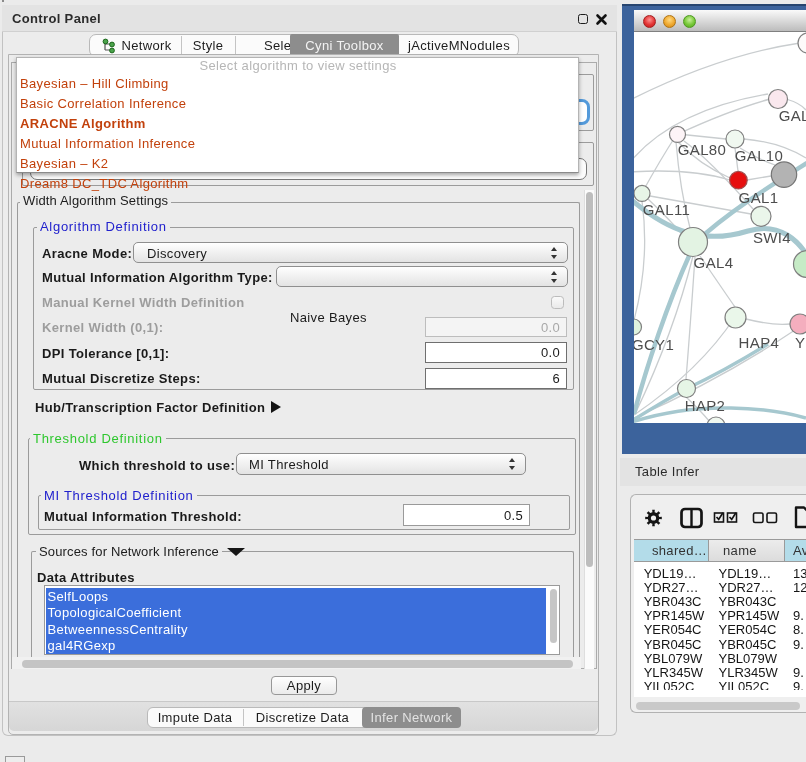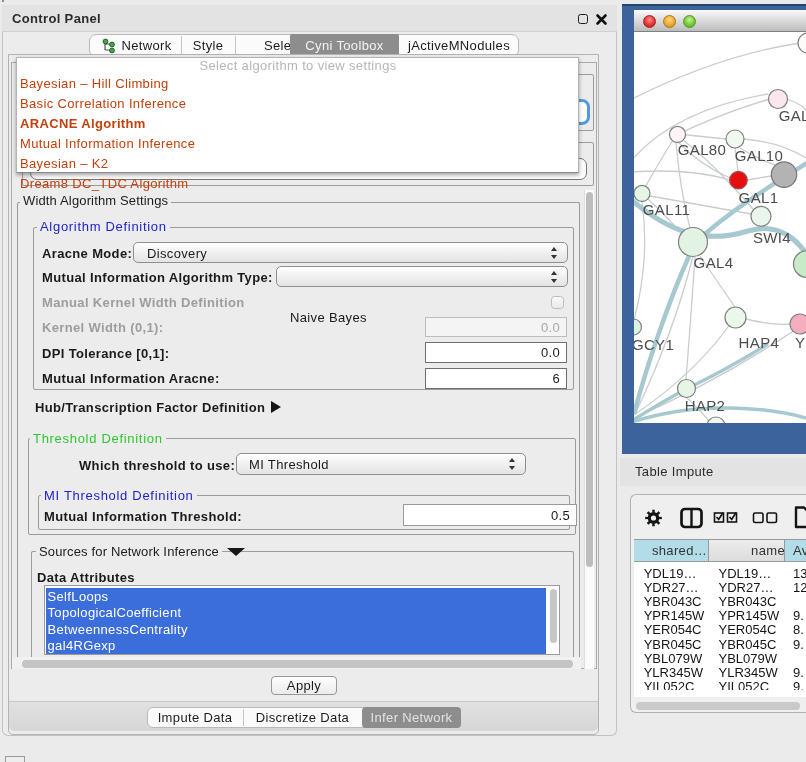--- a/index.html
+++ b/index.html
@@ -77,39 +77,39 @@
 
 <div class="lbl dis" style="left:42px;top:295px;">Manual Kernel Width Definition</div>
 <div style="left:551px;top:296px;width:13px;height:13px;border:1px solid #bcbcbc;border-radius:3.5px;background:linear-gradient(#fafafa,#e9e9e9);"></div>
 
 <div class="lbl dis" style="left:42px;top:320px;">Kernel Width (0,1):</div>
 <div class="fld" style="left:425px;top:317px;width:142px;height:20px;border-color:#bdbdbd;color:#a8a8a8;background:#f4f4f4;">0.0</div>
 
 <div class="lbl" style="left:42px;top:346px;">DPI Tolerance [0,1]:</div>
 <div class="fld" style="left:425px;top:342px;width:142px;height:21px;">0.0</div>
 
-<div class="lbl" style="left:42px;top:371px;">Mutual Information Aracne:</div>
+<div class="lbl" style="left:42px;top:371px;">Mutual Discretize Steps:</div>
 <div class="fld" style="left:425px;top:368px;width:142px;height:21px;">6</div>
 
 <div class="lbl" style="left:35px;top:400px;">Hub/Transcription Factor Definition</div>
 <div style="left:271px;top:400.5px;width:0;height:0;border-left:10px solid #151515;border-top:6px solid transparent;border-bottom:6px solid transparent;"></div>
 
 <div class="grp" style="left:28px;top:438px;width:548px;height:97px;"></div>
 <div class="gt" style="left:30px;top:432px;color:#2ec72e;letter-spacing:0.7px;">Threshold Definition</div>
 
 <div class="lbl" style="left:79px;top:458px;width:146px;text-align:right;">Which threshold to use:</div>
 <div class="combo" style="left:236px;top:453px;width:290px;height:22px;">
       <span style="position:absolute;left:12px;top:0;line-height:22px;">MI Threshold</span>
       <span class="arr"></span>
     </div>
 
 <div class="grp" style="left:38px;top:495px;width:532px;height:35px;"></div>
 <div class="gt" style="left:41px;top:488.5px;color:#2121cd;letter-spacing:0.7px;">MI Threshold Definition</div>
 <div class="lbl" style="left:44px;top:509px;">Mutual Information Threshold:</div>
-<div class="fld" style="left:403px;top:504px;width:174px;height:22px;border-color:#9a9a9a;line-height:21px;">0.5</div>
+<div class="fld" style="left:403px;top:504px;width:127px;height:22px;border-color:#9a9a9a;line-height:21px;">0.5</div>
 
 <div class="grp" style="left:31px;top:551px;width:543px;height:108px;border-bottom:none;"></div>
 <div class="gt" style="left:36px;top:544.5px;color:#1c1c1c;">Sources for Network Inference</div>
 <div style="left:227px;top:547.5px;width:0;height:0;border-top:8px solid #161616;border-left:9px solid transparent;border-right:9px solid transparent;"></div>
 <div class="lbl" style="left:37px;top:570px;">Data Attributes</div>
 
 <div style="left:44px;top:585px;width:516px;height:70px;border:1px solid #9a9a9a;background:#fff;"></div>
 <div style="left:45.5px;top:587.5px;width:500px;height:66.5px;background:#3b6edb;color:#fff;">
 <span style="position:absolute;left:2px;top:1px;line-height:16.5px;white-space:pre;">SelfLoops
 TopologicalCoefficient
@@ -207,21 +207,21 @@
 <text x="79.5" y="235.5" text-anchor="middle">GAL4</text>
 <text x="19" y="317.7" text-anchor="middle">GCY1</text>
 <text x="124.9" y="315.6" text-anchor="middle">HAP4</text>
 <text x="161" y="315.6">YM</text>
 <text x="71" y="379" text-anchor="middle">HAP2</text>
 </g>
 </svg>
 </div>
 
 <div style="left:620px;top:458px;width:186px;height:28px;background:#e3e3e3;"></div>
-<div style="left:635px;top:458px;height:28px;line-height:28px;color:#2b2b2b;">Table Impute</div>
+<div style="left:635px;top:458px;height:28px;line-height:28px;color:#2b2b2b;">Table Infer</div>
 <div style="left:630px;top:494px;width:180px;height:219px;background:#efefef;border:1px solid #b2b2b2;border-radius:6px 0 0 6px;border-right:none;"></div>
 <svg id="tbltools" style="left:630px;top:494px;" width="176" height="45" viewBox="0 0 176 45">
 <path d="M31.8 22.7 L31.8 25.3 L29.3 25.1 L28.4 27.3 L30.3 28.9 L28.4 30.8 L26.8 28.9 L24.6 29.8 L24.8 32.3 L22.2 32.3 L22.4 29.8 L20.2 28.9 L18.6 30.8 L16.7 28.9 L18.6 27.3 L17.7 25.1 L15.2 25.3 L15.2 22.7 L17.7 22.9 L18.6 20.7 L16.7 19.1 L18.6 17.2 L20.2 19.1 L22.4 18.2 L22.2 15.7 L24.8 15.7 L24.6 18.2 L26.8 19.1 L28.4 17.2 L30.3 19.1 L28.4 20.7 L29.3 22.9 Z" fill="#141414"></path>
 <circle cx="23.5" cy="24" r="2.6" fill="#efefef"></circle>
 <g fill="none" stroke="#141414">
 <rect x="51.5" y="15" width="20" height="18" rx="3.5" stroke-width="2.7"></rect>
 <line x1="61.5" y1="15.5" x2="61.5" y2="32.5" stroke-width="2.4"></line>
 <rect x="84.5" y="19" width="9" height="9" stroke-width="1.6"></rect>
 <rect x="97.5" y="19" width="9" height="9" stroke-width="1.6"></rect>
 <path d="M86.5 23 l2.2 2.4 4.2 -6.6" stroke-width="1.7"></path>
@@ -230,21 +230,21 @@
 <rect x="137" y="19" width="9.5" height="9.5" rx="1.5" stroke-width="1.6"></rect>
 <path d="M166 13.5 h8 l6.5 6.5 v13 h-14.5 z" stroke-width="2.4" stroke-linejoin="round"></path>
 </g>
 </svg>
 
 <div style="left:634px;top:539px;width:172px;height:158px;background:#fff;"></div>
 <div style="left:634px;top:539px;width:75px;height:23px;background:#b3dce9;border:1px solid #9a9a9a;border-left:none;"></div>
 <div style="left:709px;top:539px;width:76px;height:23px;background:linear-gradient(#ececec,#dcdcdc);border:1px solid #9a9a9a;border-left:none;"></div>
 <div style="left:785px;top:539px;width:21px;height:23px;background:#b3dce9;border-top:1px solid #9a9a9a;border-bottom:1px solid #9a9a9a;"></div>
 <div style="left:634px;top:539px;width:75px;height:23px;line-height:23px;text-align:center;color:#333;text-indent:16px;">shared…</div>
-<div style="left:709px;top:539px;width:76px;height:23px;line-height:23px;text-align:right;color:#333;text-indent:14px;">name</div>
+<div style="left:709px;top:539px;width:76px;height:23px;line-height:23px;text-align:left;color:#333;text-indent:14px;">name</div>
 <div style="left:793px;top:539px;width:13px;height:23px;line-height:23px;color:#333;overflow:hidden;">Av</div>
 <div id="tblrows" style="left:634px;top:562px;width:196px;height:128px;overflow:hidden;color:#161616;">
 <div style="left:9.7px;top:4.5px;line-height:14.2px;white-space:pre;">YDL19…
 YDR27…
 YBR043C
 YPR145W
 YER054C
 YBR045C
 YBL079W
 YLR345W

